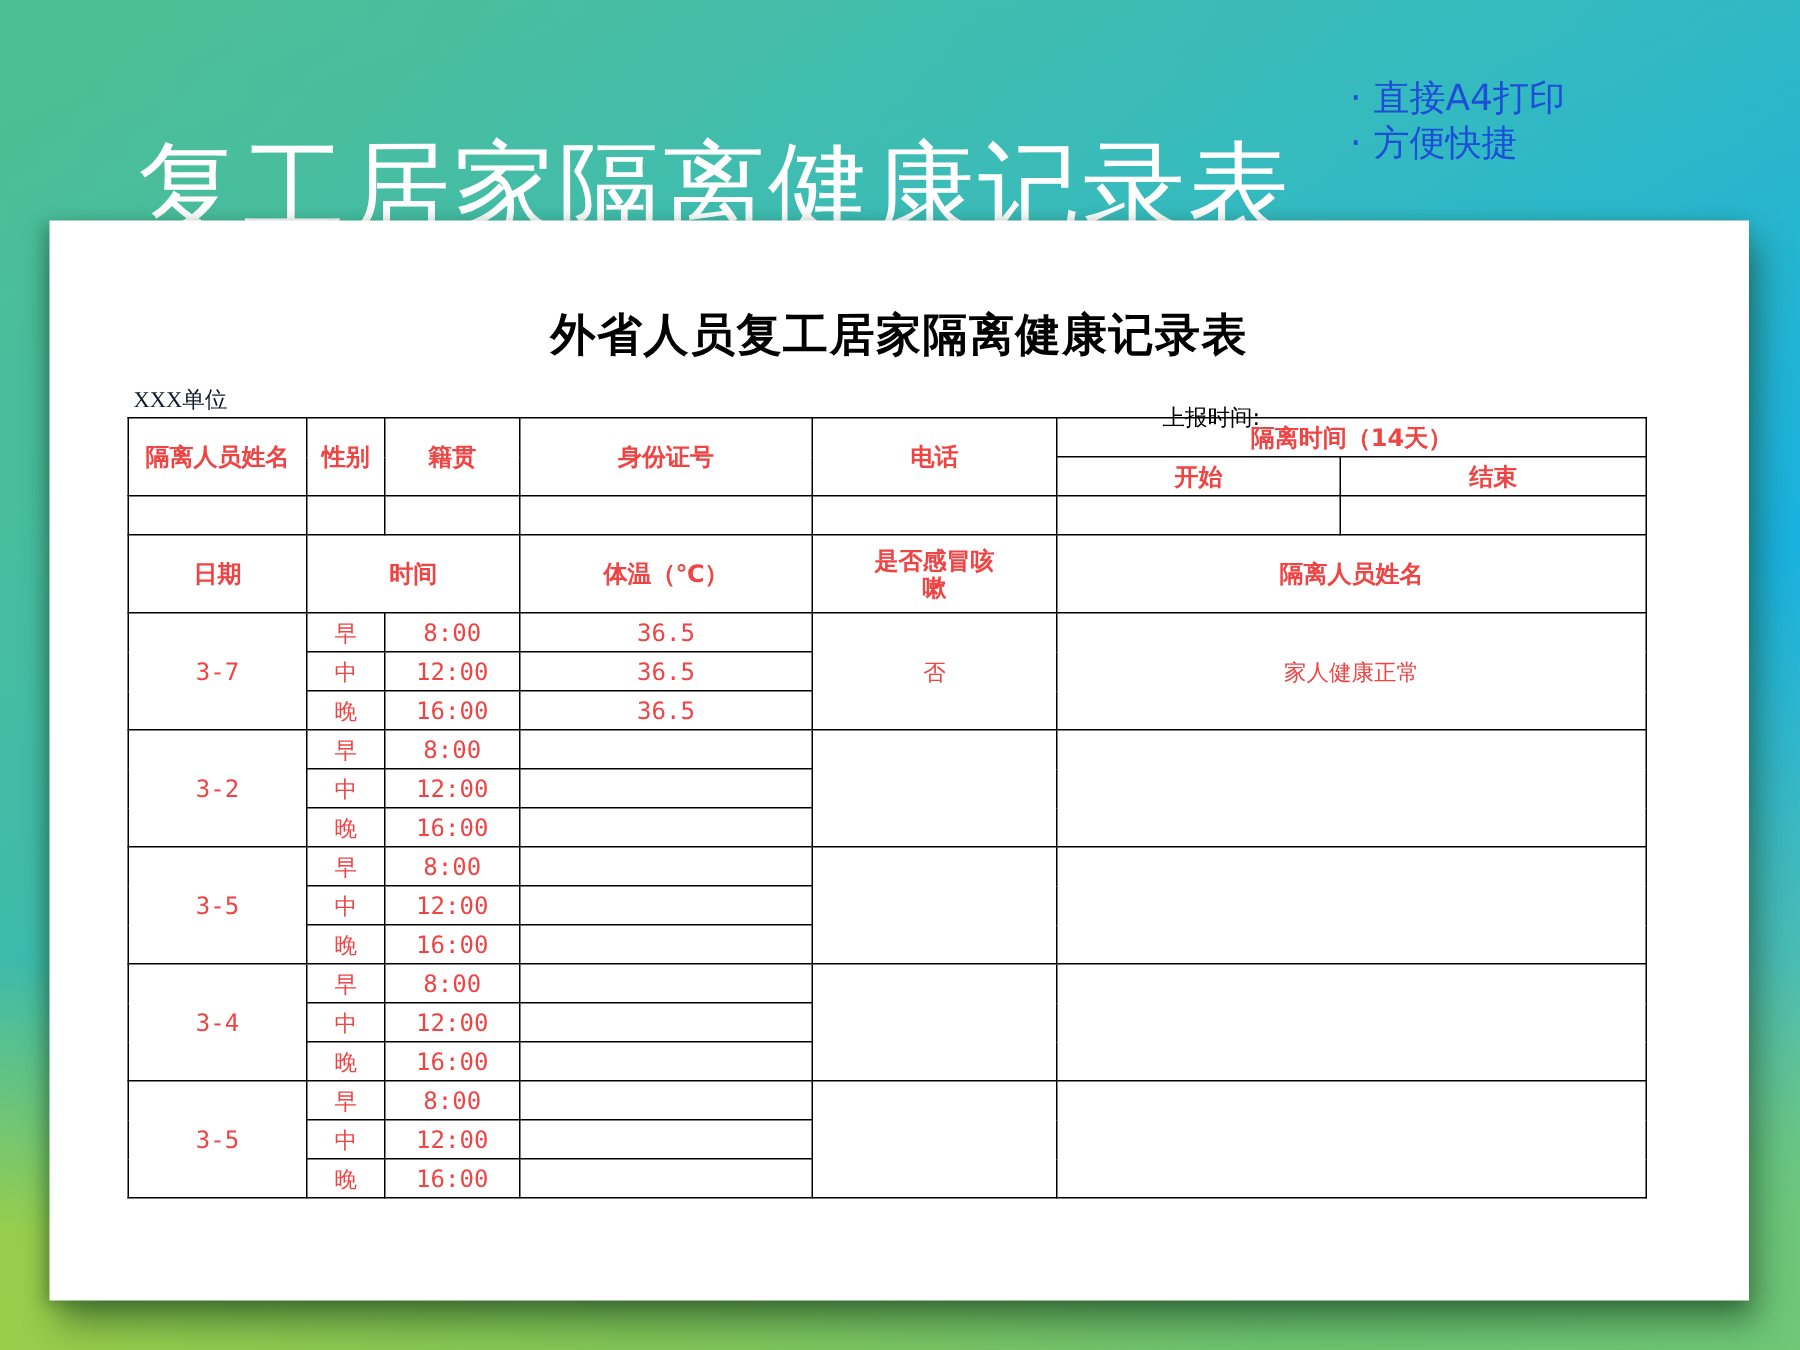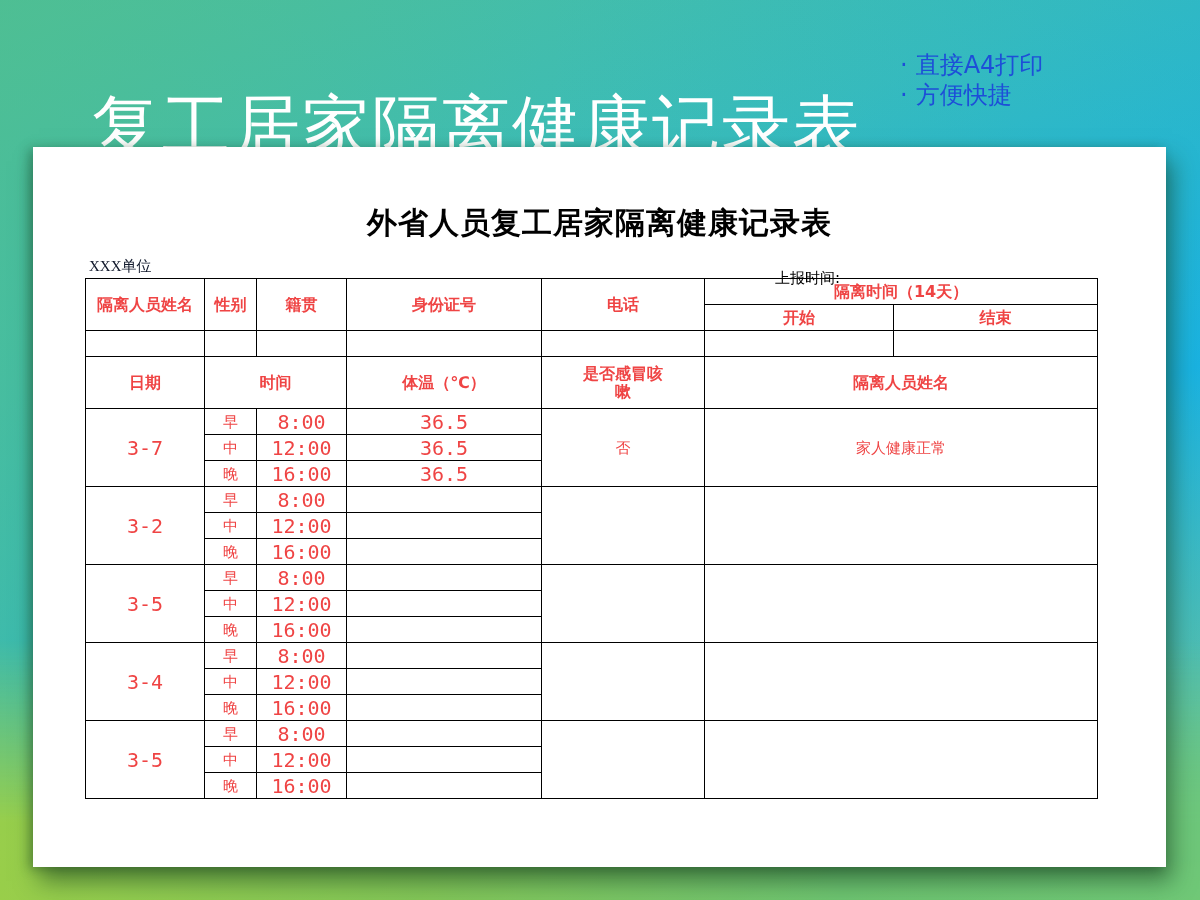--- a/index.html
+++ b/index.html
@@ -53,21 +53,21 @@
     position: absolute; left: 52px; top: 131px;
     border-collapse: collapse; table-layout: fixed;
     width: 1012px;
     font-size: 16px; color: #ef4444;
   }
   table.record td {
     border: 1.2px solid #000; text-align: center; vertical-align: middle;
     height: 26px; padding: 0; line-height: 18px;
   }
   .h { font-weight: bold; font-size: 16px; }
-  .mono { font-family: "DejaVu Sans Mono", "Liberation Mono", monospace; font-size: 20px; }
+  .mono { font-family: "DejaVu Sans Mono", "Liberation Mono", monospace; font-size: 16px; }
   .small { font-size: 15px; }
 </style>
 </head>
 <body>
 
 <div class="bg-overlay"></div>
 <div class="bg-bottom"></div>
 
 <div class="banner-title">复工居家隔离健康记录表</div>
 <div class="banner-bullets">

